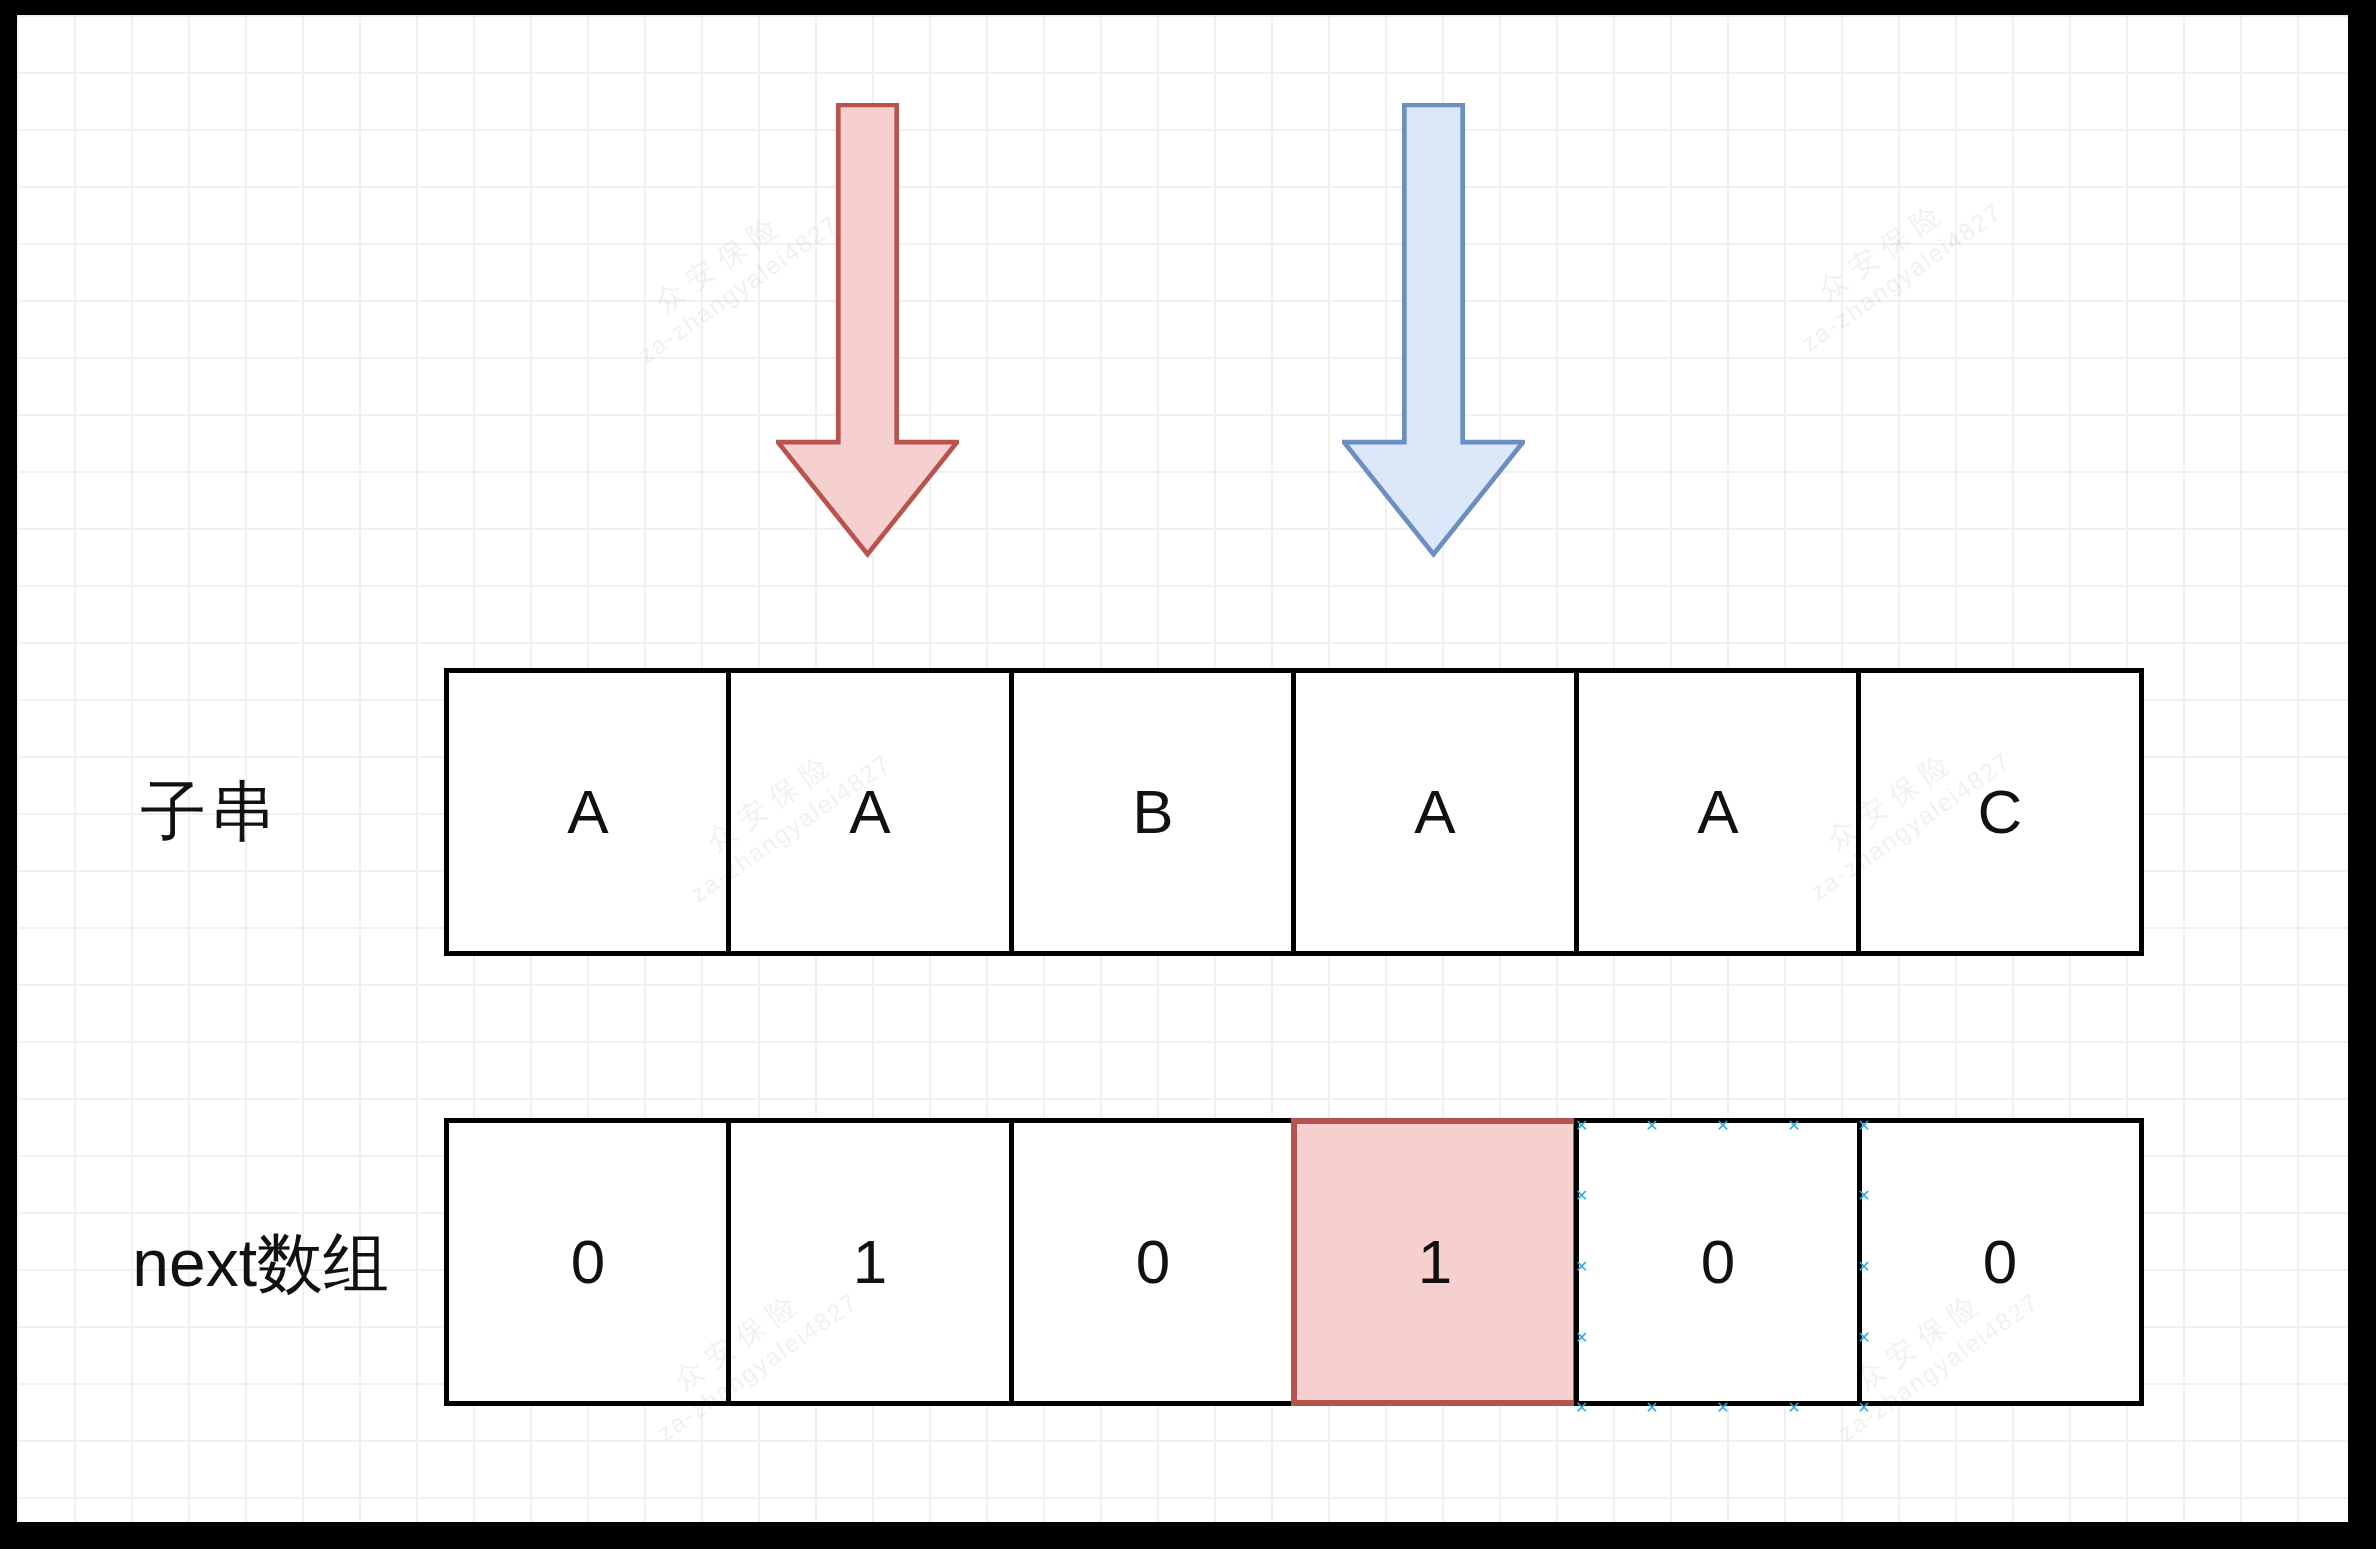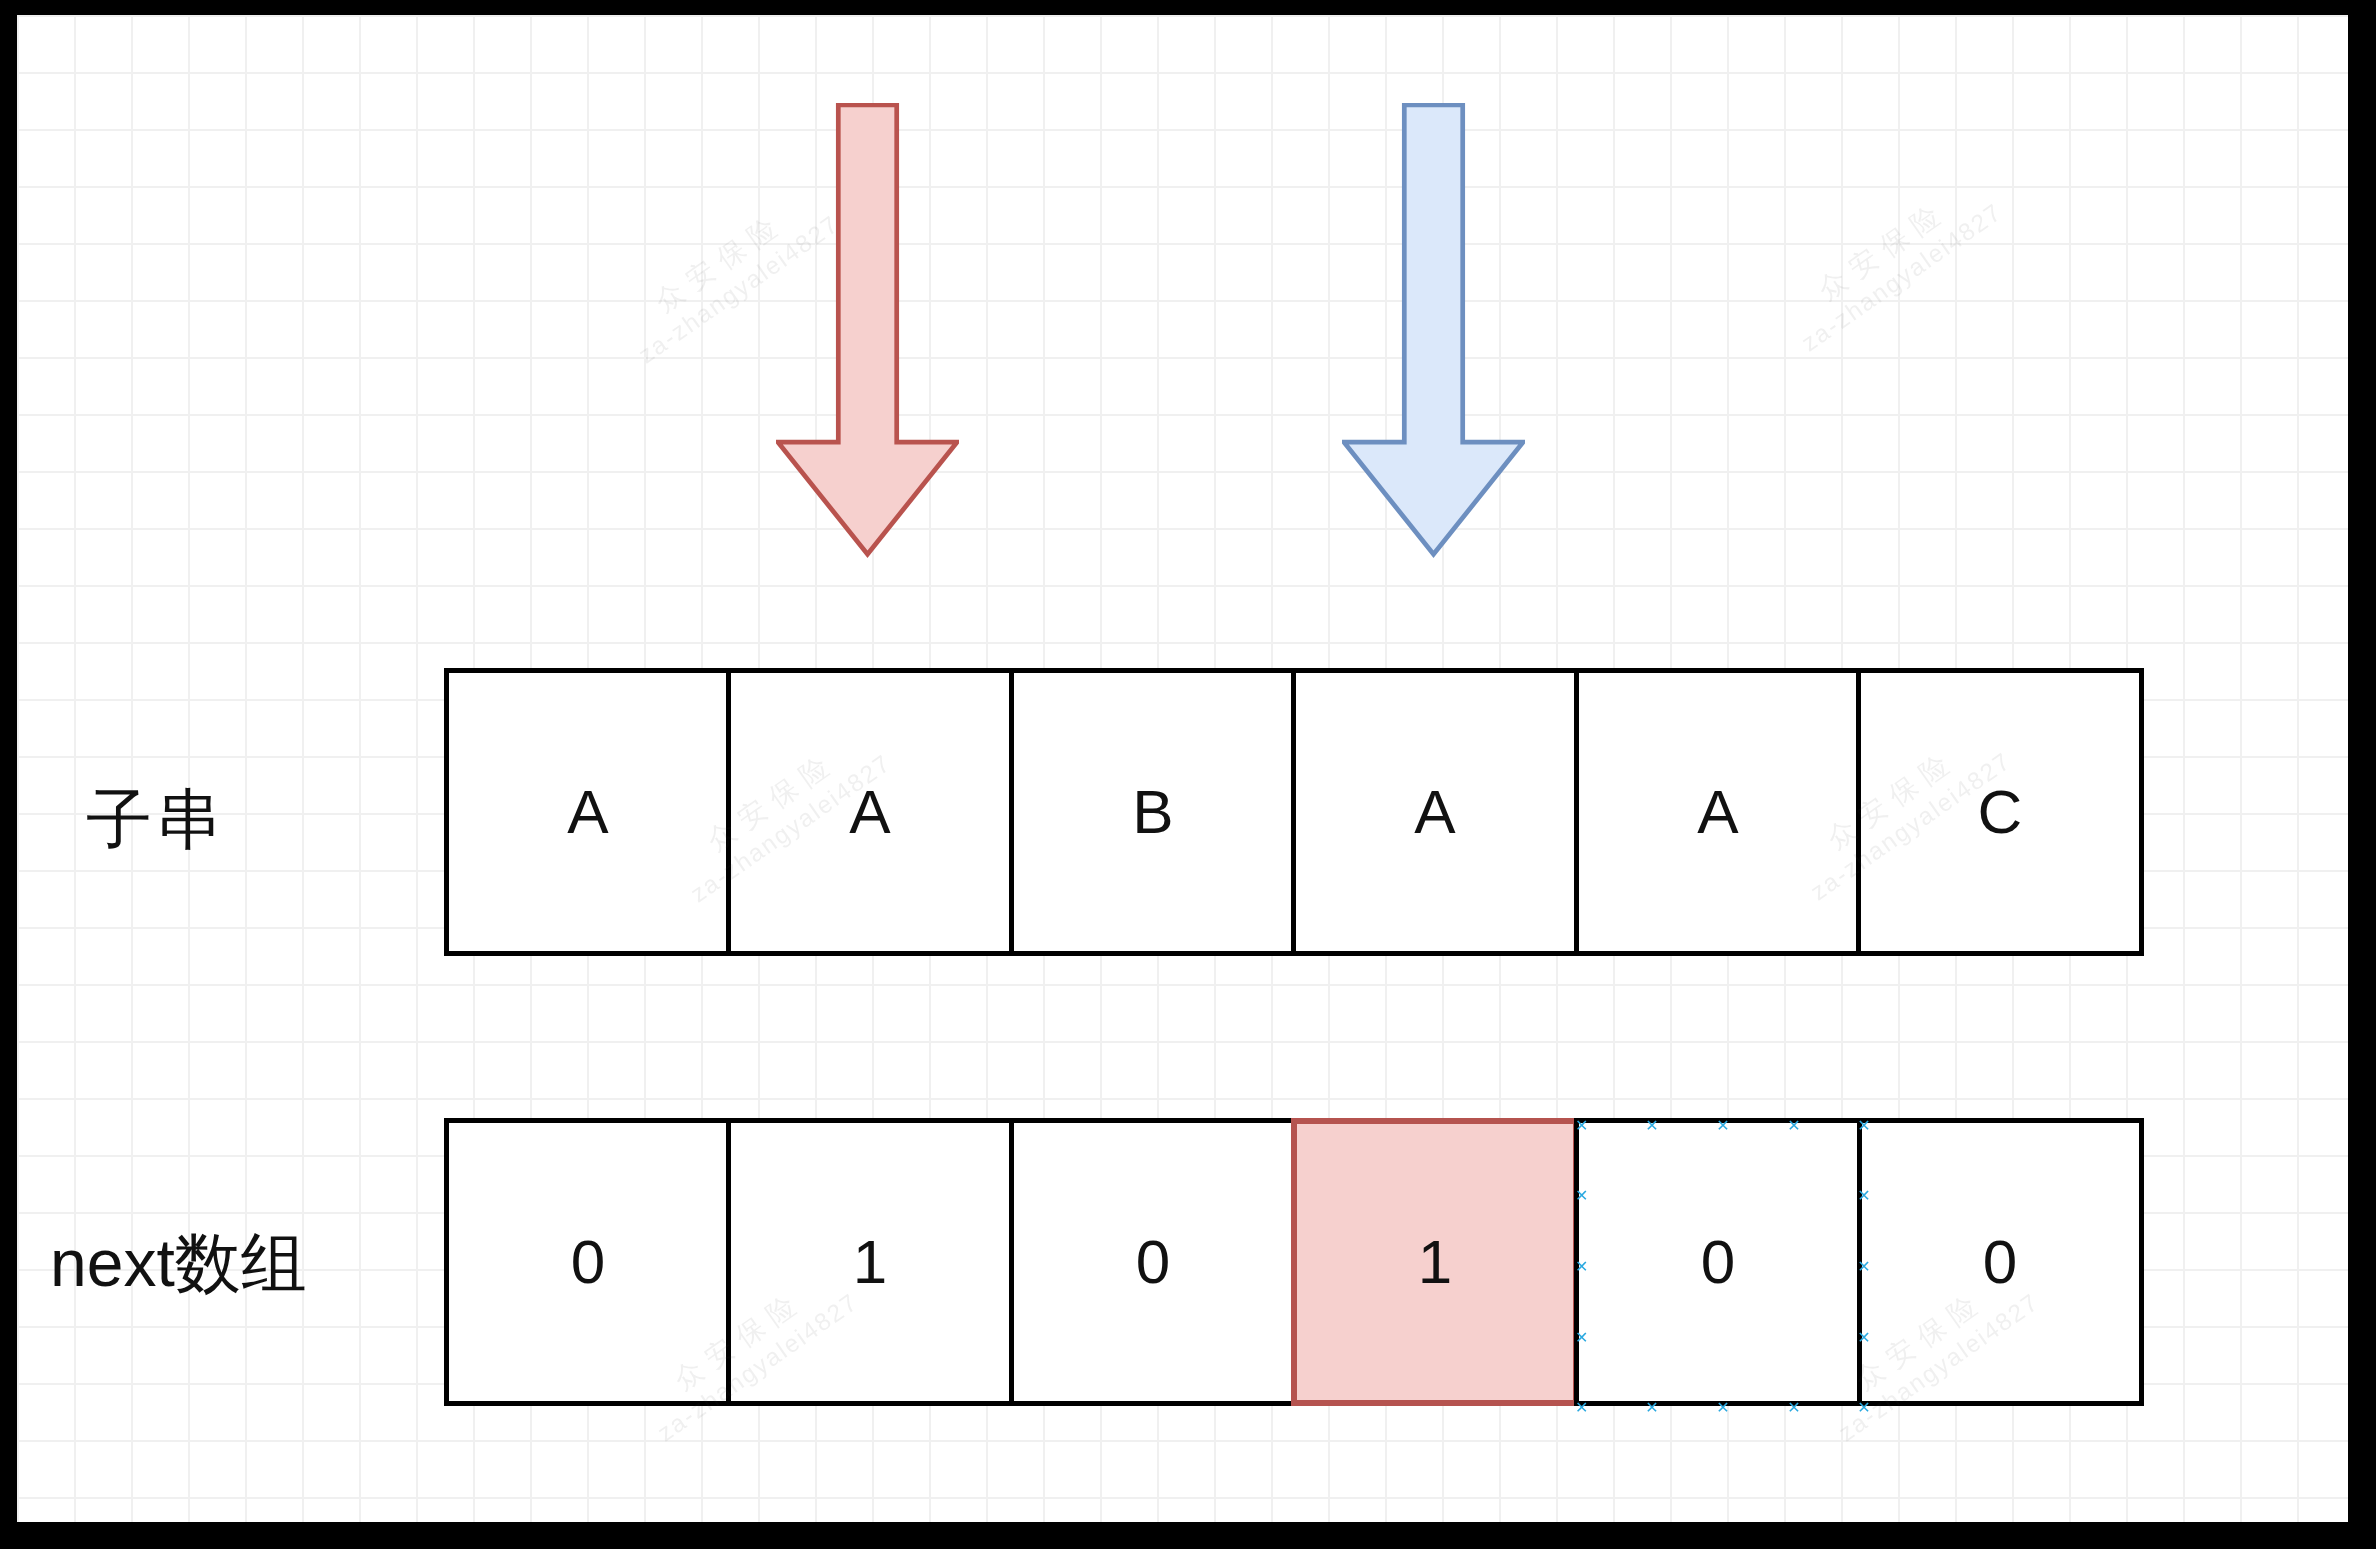--- a/index.html
+++ b/index.html
@@ -21,22 +21,22 @@
   .cell:nth-child(3){left:565px;}
   .cell:nth-child(4){left:847px;}
   .cell:nth-child(5){left:1130px;}
   .cell:nth-child(6){left:1412px;}
   .glyph{font-size:62px;color:#111;line-height:1;}
   .cell.hl{background:#f6d0ce;border:6.6px solid #b5534f;z-index:2;}
   .cell.sel{z-index:3;}
   .mark{position:absolute;transform:translate(-50%,-50%);font-size:16px;font-weight:bold;
         line-height:1;z-index:5;pointer-events:none;}
   .label{position:absolute;color:#111;font-size:66px;line-height:66px;z-index:1;white-space:nowrap;}
-  .label-substring{left:69px;top:763px;width:226px;text-align:left;letter-spacing:3.8px;margin-top:8px;}
-  .label-next{left:33px;top:1215px;width:339px;text-align:left;}
+  .label-substring{left:80px;top:763px;width:226px;text-align:center;letter-spacing:3.8px;}
+  .label-next{left:33px;top:1215px;width:339px;text-align:right;}
   .wm{position:absolute;transform:translate(-50%,-50%) rotate(-35deg);color:rgba(60,60,60,0.08);
       text-align:center;z-index:6;pointer-events:none;white-space:nowrap;}
   .wm .l1{display:block;font-size:28px;letter-spacing:9.4px;}
   .wm .l2{display:block;font-size:24.5px;letter-spacing:1.9px;}
   .credit{position:absolute;right:62px;top:1439px;font-size:36px;color:#9a9a9a;z-index:6;letter-spacing:1.9px;}
 </style>
 </head>
 <body>
 
 <div id="page">

